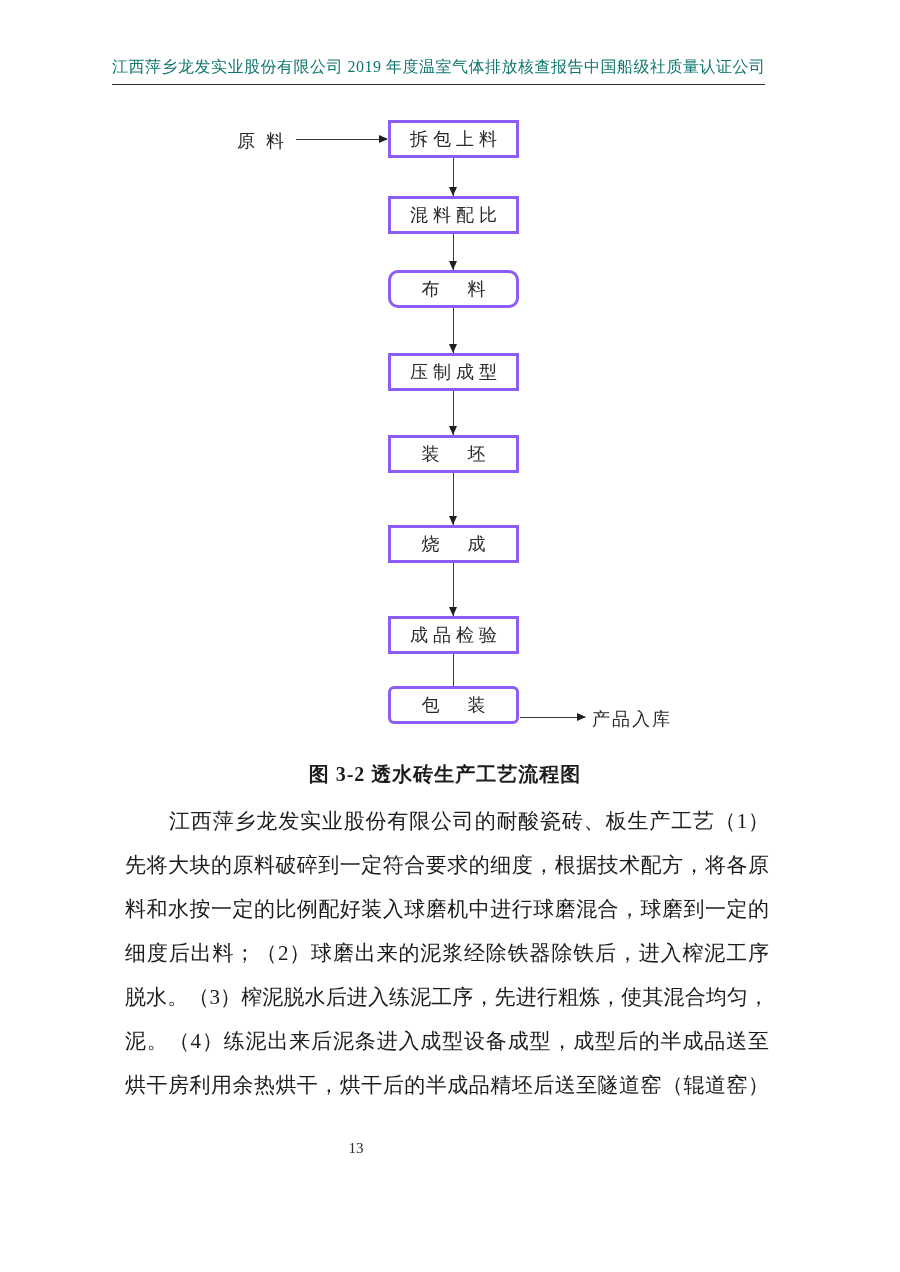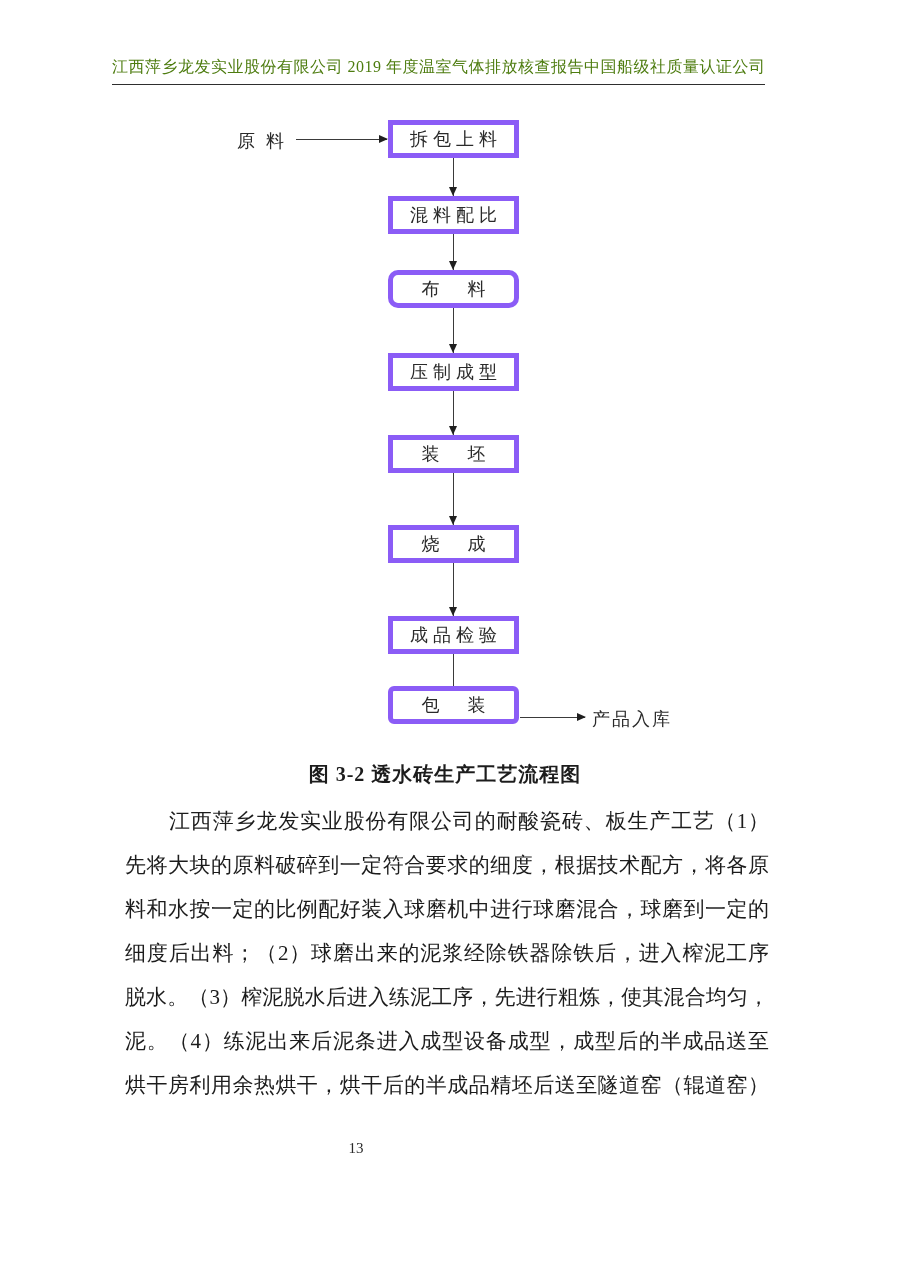--- a/index.html
+++ b/index.html
@@ -18,33 +18,33 @@
 
   
   .doc-header {
     position: absolute;
     top: 57px;
     left: 112px;
     width: 653px;
     text-align: center;
     font-size: 16px;
     letter-spacing: 0.5px;
-    color: #4d7c0f;
+    color: #0f766e;
     padding-bottom: 6px;
     border-bottom: 1px solid #2e2e2e;
     white-space: nowrap;
   }
 
   
   .fbox {
     position: absolute;
     left: 388px;
     width: 131px;
     height: 38px;
-    border: 5px solid #8b5cf6;
+    border: 3px solid #8b5cf6;
     background: #ffffff;
     display: flex;
     align-items: center;
     justify-content: center;
     font-size: 18px;
     letter-spacing: 5px;
     text-indent: 5px;
     color: #2a2a2a;
     white-space: nowrap;
   }

